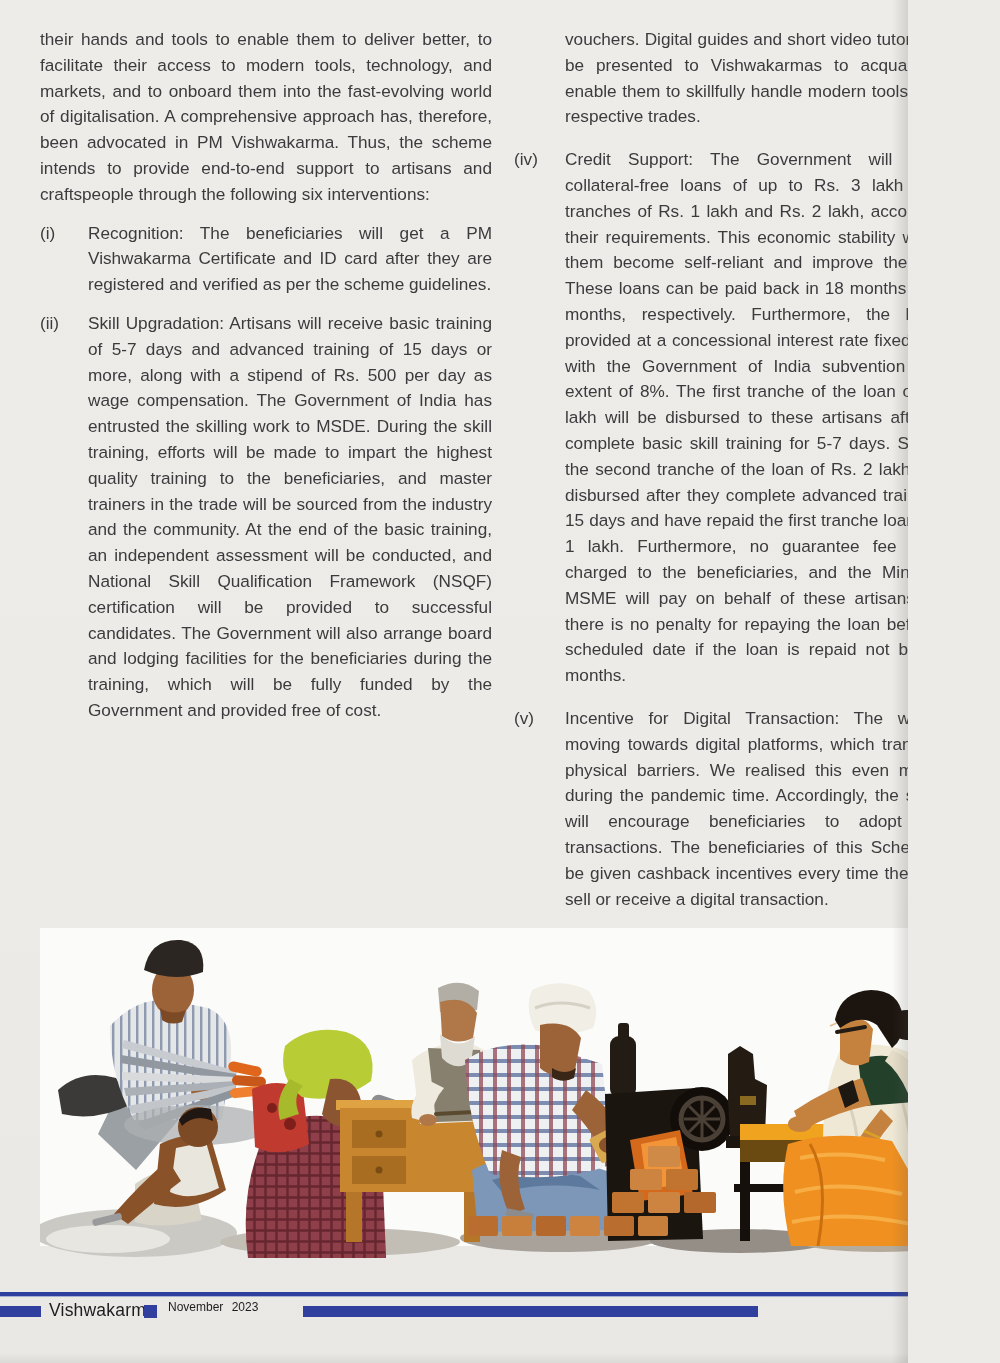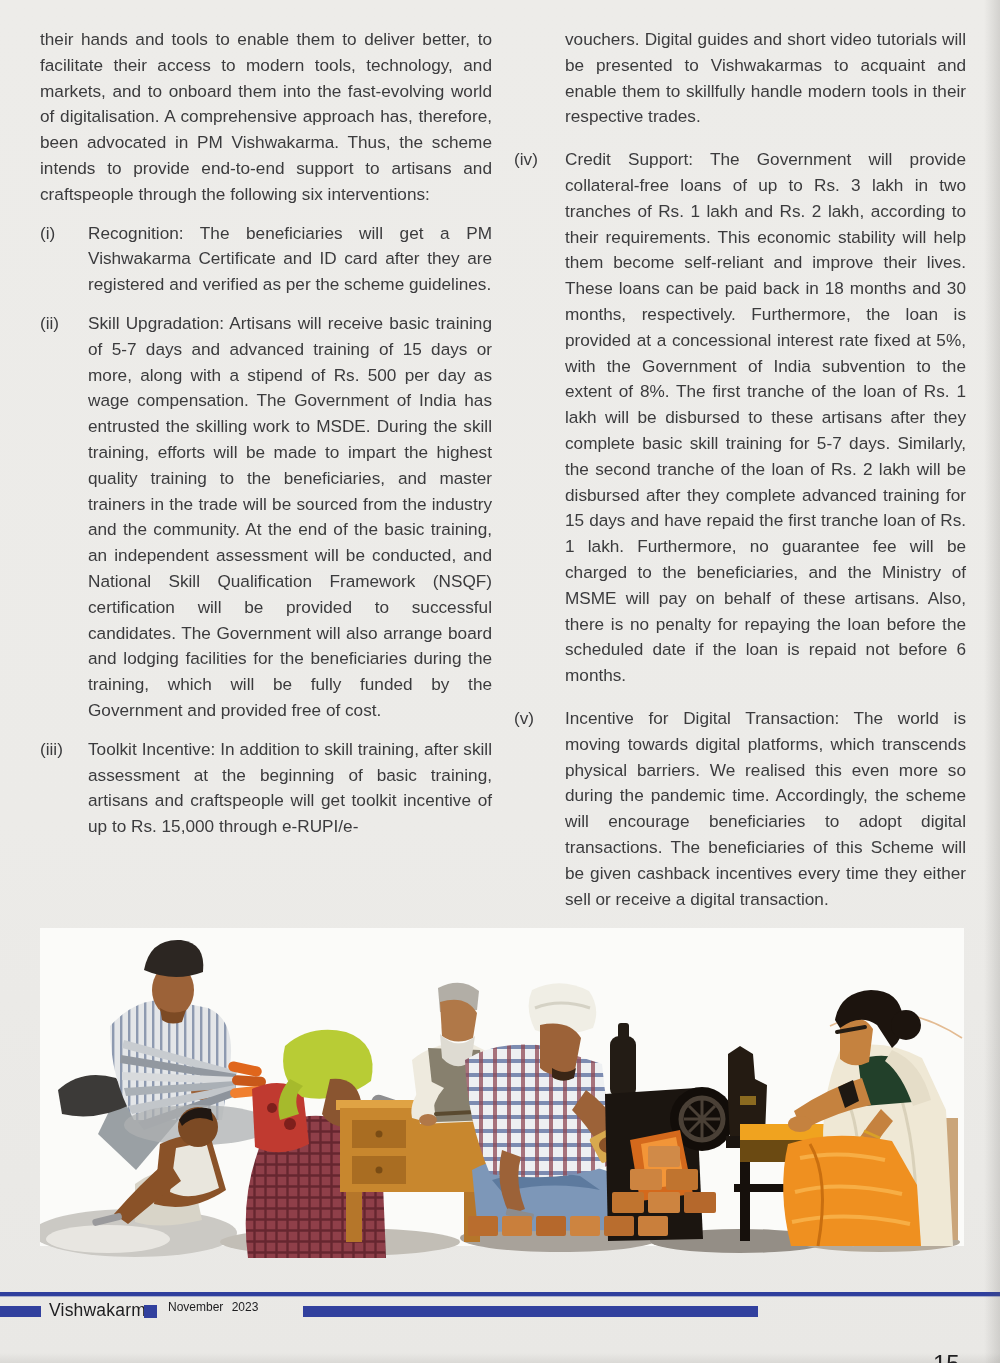--- a/index.html
+++ b/index.html
@@ -1,19 +1,19 @@
 <!DOCTYPE html>
 <html><head>
 <meta charset="utf-8">
 <style>
   * { box-sizing: border-box; }
   html, body { margin: 0; padding: 0; background: #ecebe8; }
   .page {
     position: relative;
-    width: 1000px;
+    width: 908px;
     height: 1363px;
     background: linear-gradient(180deg, #edecE9 0%, #ecebe8 60%, #e9e8e5 100%);
     font-family: "Liberation Sans", "DejaVu Sans", sans-serif;
     color: #3b3b3d;
     overflow: hidden;
   }
   .edge-right {
     position: absolute; top: 0; right: 0; width: 16px; height: 100%;
     background: linear-gradient(to right, rgba(90,88,84,0) 0%, rgba(90,88,84,0.18) 100%);
     pointer-events: none;
@@ -83,24 +83,20 @@
     <div class="list-item">
       <span class="marker">(i)</span>
       <span>Recognition: The beneficiaries will get a PM Vishwakarma Certificate and ID card after they are registered and verified as per the scheme guidelines.</span>
     </div>
 
     <div class="list-item">
       <span class="marker">(ii)</span>
       <span>Skill Upgradation: Artisans will receive basic training of 5-7 days and advanced training of 15 days or more, along with a stipend of Rs. 500 per day as wage compensation. The Government of India has entrusted the skilling work to MSDE. During the skill training, efforts will be made to impart the highest quality training to the beneficiaries, and master trainers in the trade will be sourced from the industry and the community. At the end of the basic training, an independent assessment will be conducted, and National Skill Qualification Framework (NSQF) certification will be provided to successful candidates. The Government will also arrange board and lodging facilities for the beneficiaries during the training, which will be fully funded by the Government and provided free of cost.</span>
     </div>
 
-    <div class="list-item">
-      <span class="marker">(iii)</span>
-      <span>Toolkit Incentive: In addition to skill training, after skill assessment at the beginning of basic training, artisans and craftspeople will get toolkit incentive of up to Rs. 15,000 through e-RUPI/e-</span>
-    </div>
   </div>
 
   <div class="col col-right">
     <p class="cont">vouchers. Digital guides and short video tutorials will be presented to Vishwakarmas to acquaint and enable them to skillfully handle modern tools in their respective trades.</p>
 
     <div class="list-item">
       <span class="marker">(iv)</span>
       <span>Credit Support: The Government will provide collateral-free loans of up to Rs. 3 lakh in two tranches of Rs. 1 lakh and Rs. 2 lakh, according to their requirements. This economic stability will help them become self-reliant and improve their lives. These loans can be paid back in 18 months and 30 months, respectively. Furthermore, the loan is provided at a concessional interest rate fixed at 5%, with the Government of India subvention to the extent of 8%. The first tranche of the loan of Rs. 1 lakh will be disbursed to these artisans after they complete basic skill training for 5-7 days. Similarly, the second tranche of the loan of Rs. 2 lakh will be disbursed after they complete advanced training for 15 days and have repaid the first tranche loan of Rs. 1 lakh. Furthermore, no guarantee fee will be charged to the beneficiaries, and the Ministry of MSME will pay on behalf of these artisans. Also, there is no penalty for repaying the loan before the scheduled date if the loan is repaid not before 6 months.</span>
     </div>
 

